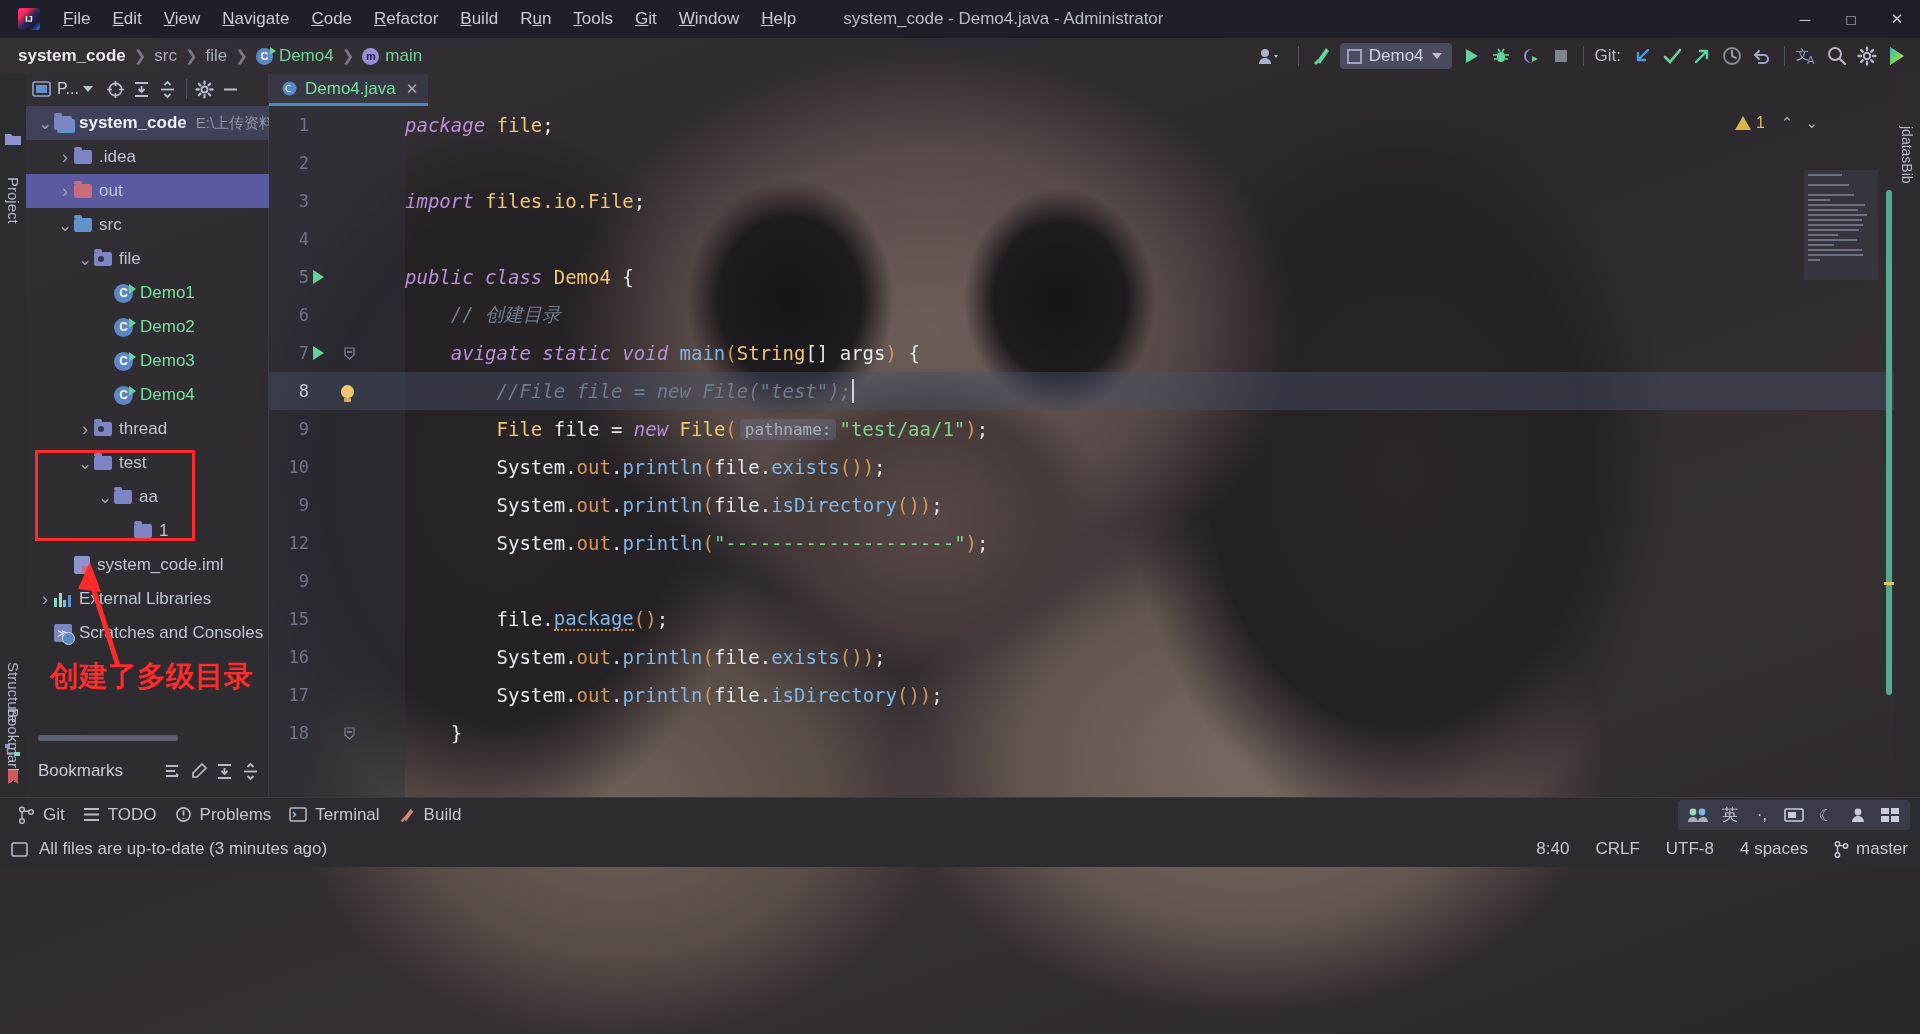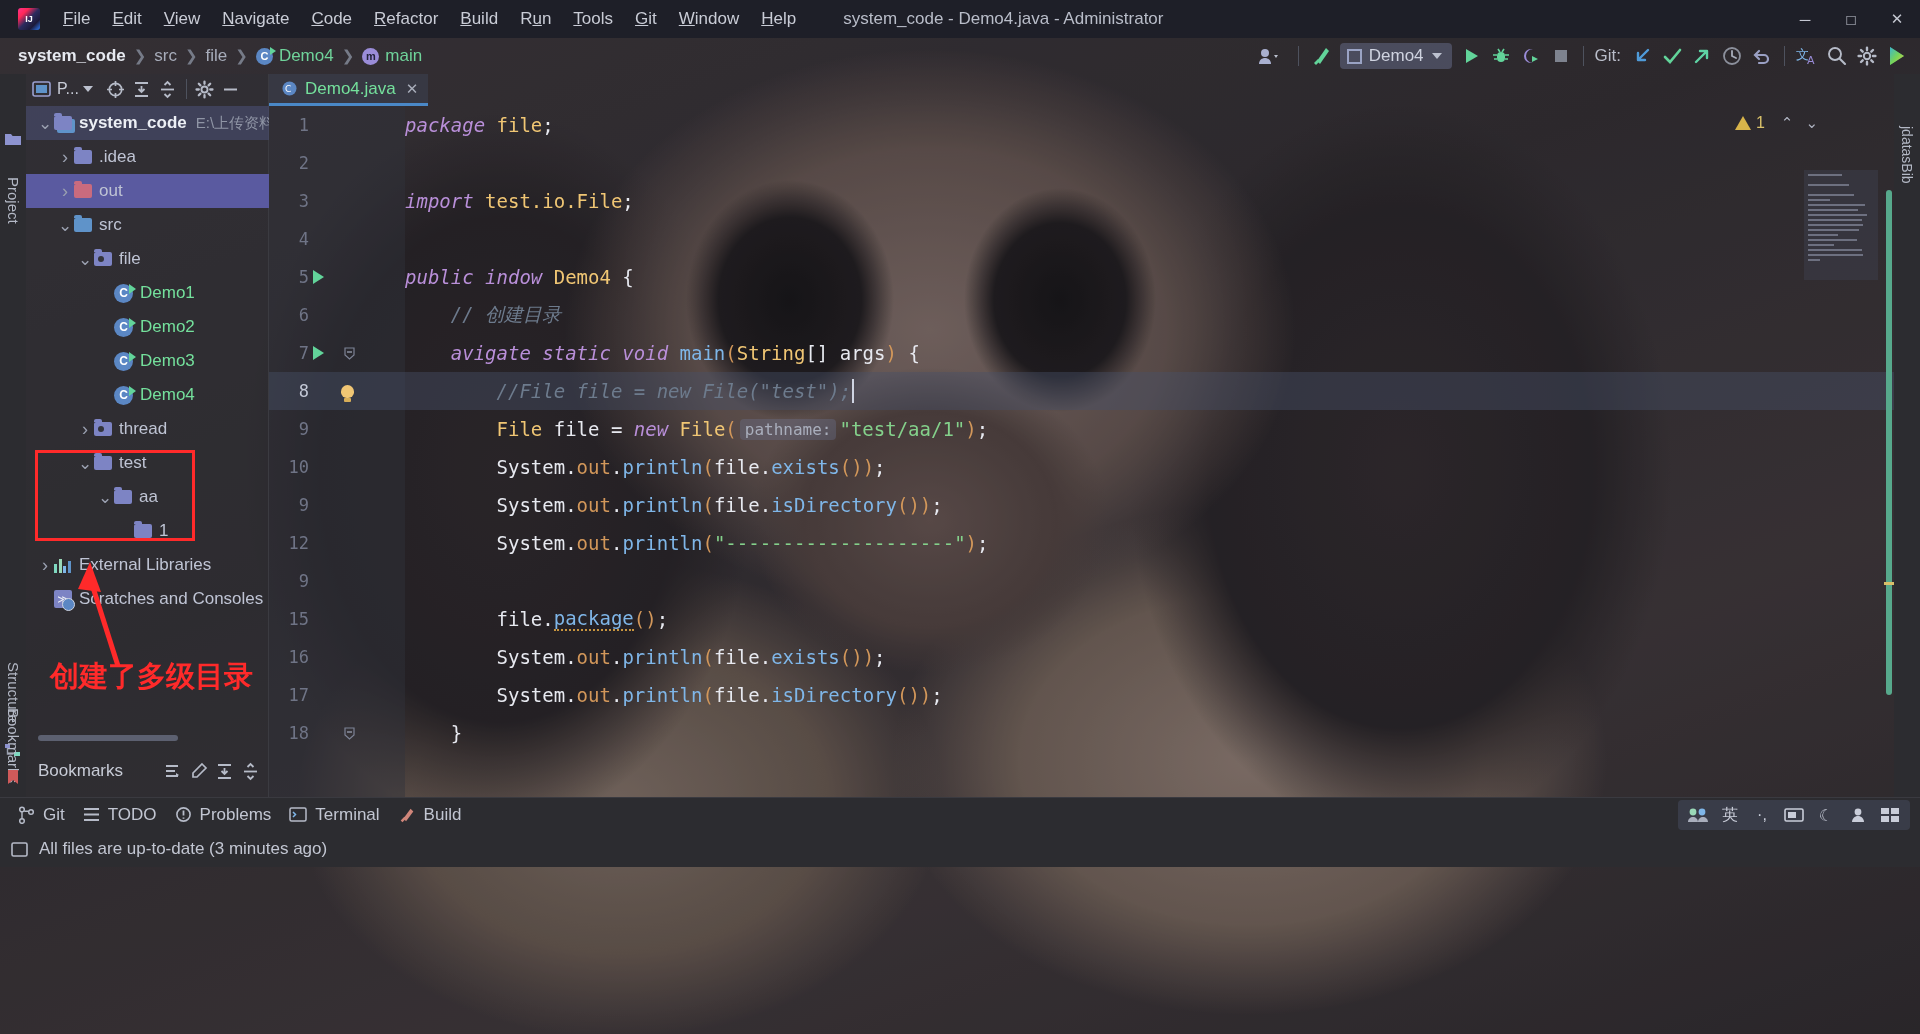--- a/index.html
+++ b/index.html
@@ -578,20 +578,25 @@
       <div class="row" style="padding-left: 70px;">
         <span class="tw" style="font-size: 17px;">⌄</span>
         <span class="fold"></span>
         <span class="lbl">aa</span>
       </div>
       <div class="row" style="padding-left: 90px;">
         <span class="tw"></span>
         <span class="fold"></span>
         <span class="lbl">1</span>
       </div>
+      <div class="row" style="padding-left: 30px;">
+        <span class="tw"></span>
+        <span class="imlic"></span>
+        <span class="lbl">system_code.iml</span>
+      </div>
       <div class="row" style="padding-left: 10px;">
         <span class="tw" style="font-size: 18px;">›</span>
         <span class="libic">
           <i style="height:9px;background:#7fd8c0"></i>
           <i style="height:14px;background:#9ad8b8"></i>
           <i style="height:7px;background:#7fb6e8"></i>
           <i style="height:12px;background:#5f93c9"></i>
         </span>
         <span class="lbl">External Libraries</span>
       </div>
@@ -680,32 +685,32 @@
         <div class="cline">
           <span class="lnum">1</span>
           <span class="code"><span class="kw">package </span><span class="ty">file</span><span class="id">;</span></span>
         </div>
         <div class="cline">
           <span class="lnum">2</span>
           <span class="code"></span>
         </div>
         <div class="cline">
           <span class="lnum">3</span>
-          <span class="code"><span class="kw">import </span><span class="ty">test.io.File</span><span class="id">;</span></span>
+          <span class="code"><span class="kw">import </span><span class="ty">files.io.File</span><span class="id">;</span></span>
         </div>
         <div class="cline">
           <span class="lnum">4</span>
           <span class="code"></span>
         </div>
         <div class="cline">
           <span class="lnum">5</span>
           <span class="gicon">
             <span class="runtri"></span>
           </span>
-          <span class="code"><span class="kw">public indow </span><span class="ty">Demo4</span><span class="id"> {</span></span>
+          <span class="code"><span class="kw">public class </span><span class="ty">Demo4</span><span class="id"> {</span></span>
         </div>
         <div class="cline">
           <span class="lnum">6</span>
           <span class="code"><span class="cm">    // 创建目录</span></span>
         </div>
         <div class="cline">
           <span class="lnum">7</span>
           <span class="gicon">
             <span class="runtri"></span>
           </span>
@@ -885,13 +890,30 @@
 
 <div id="statusbar">
   <div id="st-left">
     <span style="display:flex;">
       <svg width="19" height="19" viewBox="0 0 19 19">
           <rect x="2" y="3" width="15" height="13" rx="1.5" stroke="#b6bbc8" stroke-width="1.6" fill="none"></rect>
         </svg>
     </span>
     <span id="st-msg">All files are up-to-date (3 minutes ago)</span>
   </div>
+  <div id="st-right">
+    <span class="st-cell">8:40</span>
+    <span class="st-cell">CRLF</span>
+    <span class="st-cell">UTF-8</span>
+    <span class="st-cell">4 spaces</span>
+    <span class="st-cell">
+      <span class="branch-ic">
+        <svg width="15" height="17" viewBox="0 0 15 17">
+            <circle cx="3.5" cy="3" r="2.2" stroke="#c2c6d2" stroke-width="1.5" fill="none"></circle>
+            <circle cx="3.5" cy="14" r="2.2" stroke="#c2c6d2" stroke-width="1.5" fill="none"></circle>
+            <circle cx="11.5" cy="5" r="2.2" stroke="#c2c6d2" stroke-width="1.5" fill="none"></circle>
+            <path d="M3.5 5.2v6.6M5.7 4.6h3.6" stroke="#c2c6d2" stroke-width="1.4" fill="none"></path>
+          </svg>
+      </span>
+      <span>master</span>
+    </span>
+  </div>
 </div>
 
 </body></html>

